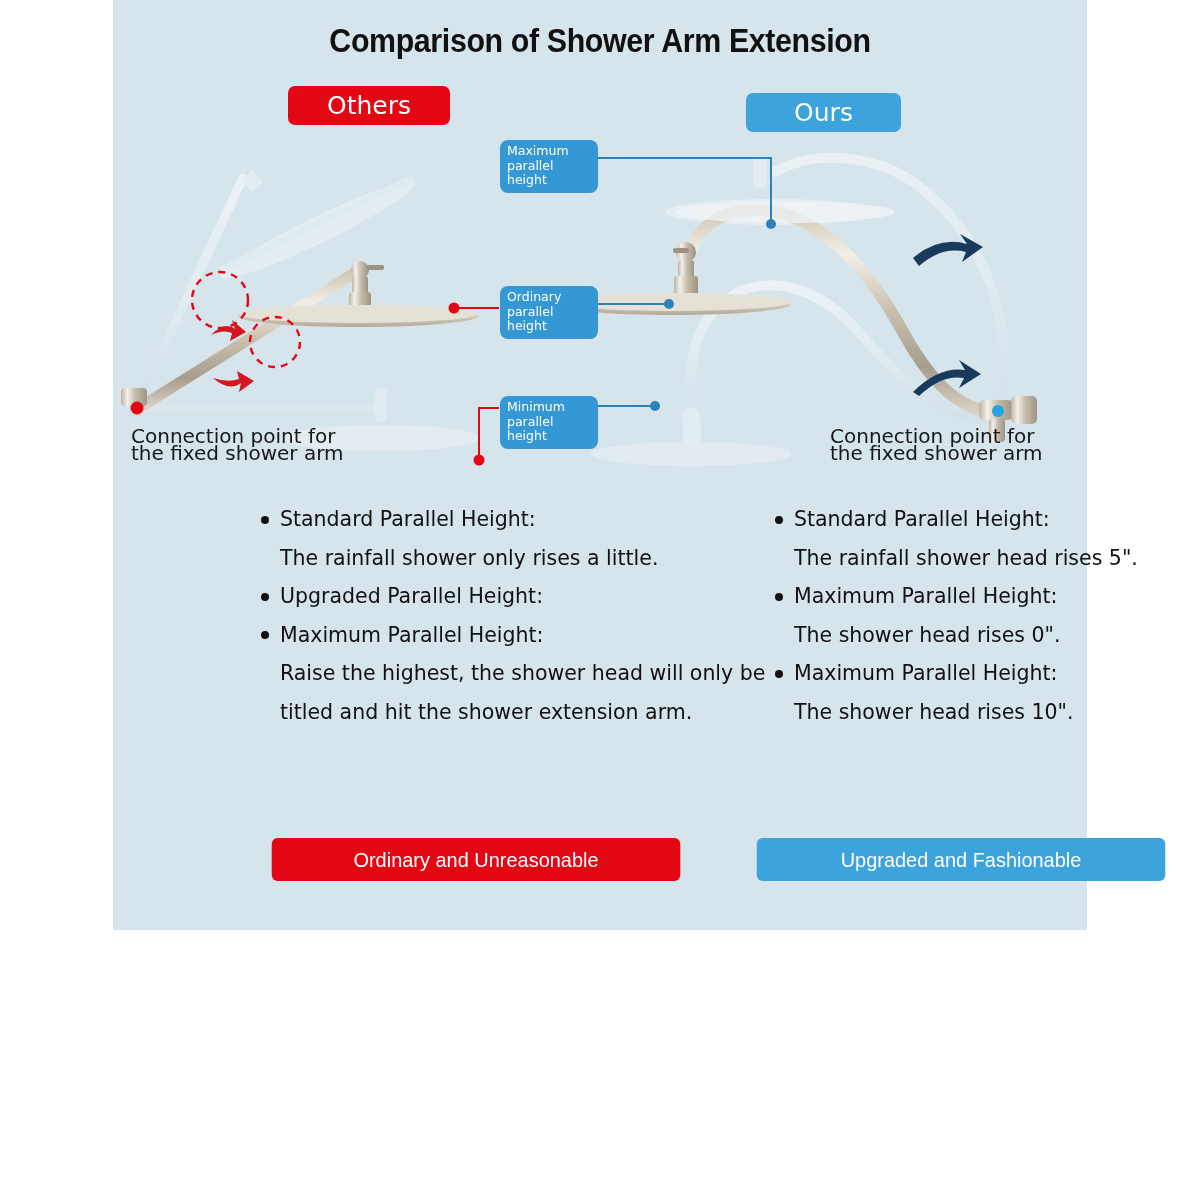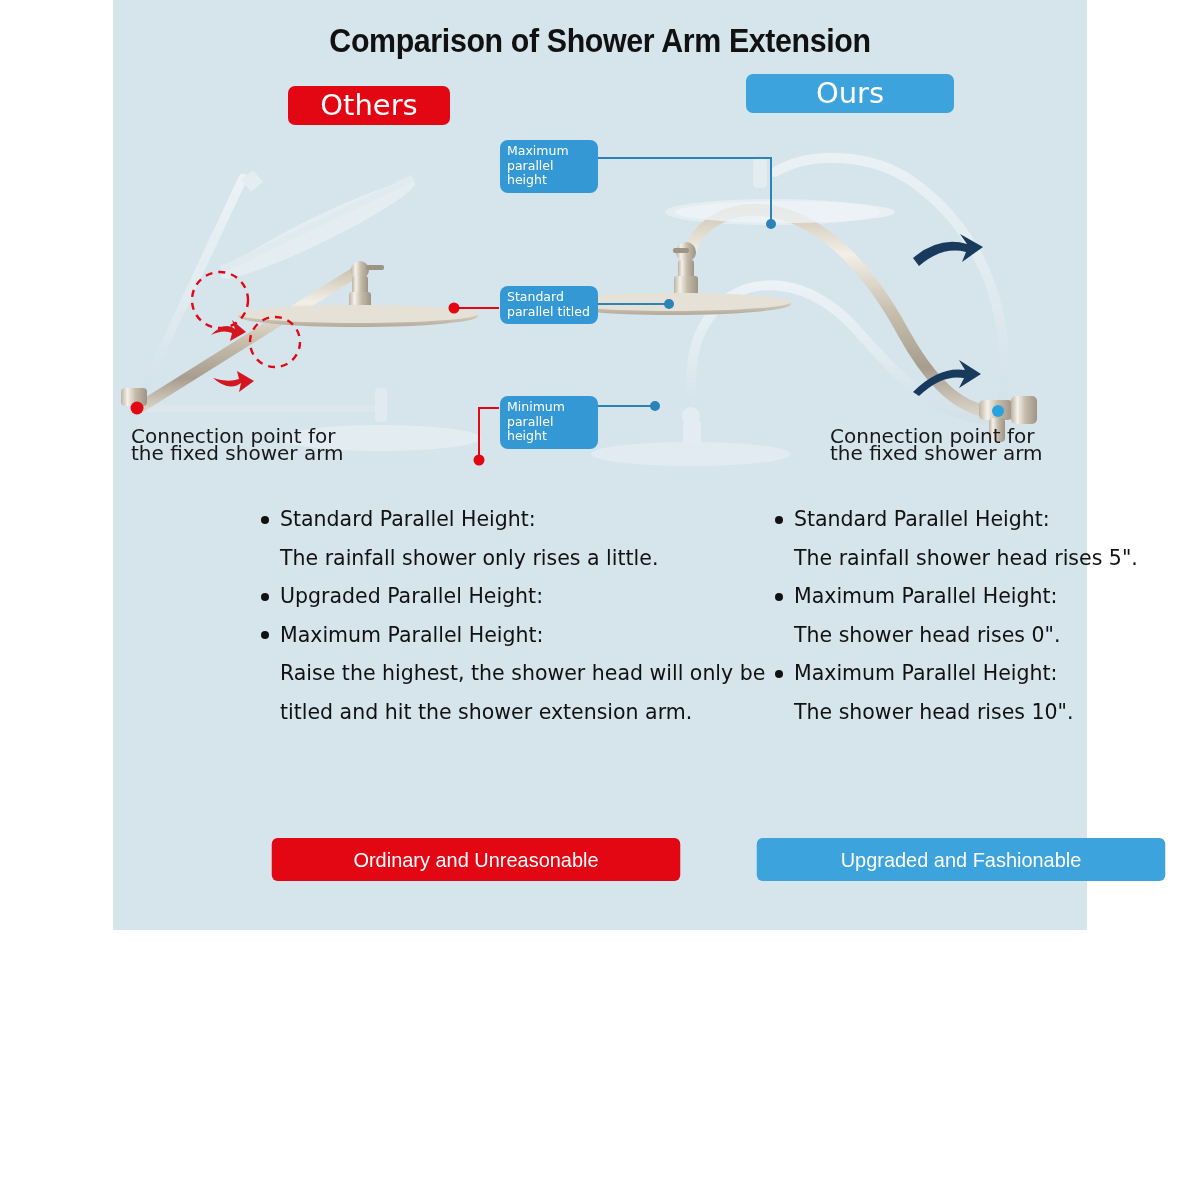--- a/index.html
+++ b/index.html
@@ -5,23 +5,23 @@
   html,body{margin:0;padding:0;background:#ffffff;}
   body{width:1200px;height:1200px;font-family:"DejaVu Sans",sans-serif;overflow:hidden;}
 
   #card{position:absolute;left:113px;top:0;width:974px;height:930px;background:#d6e4ec;}
 
   #title{position:absolute;left:0;top:22px;width:974px;text-align:center;
     font-family:"Liberation Sans",sans-serif;font-weight:bold;font-size:33px;
     letter-spacing:-0.4px;color:#111111;transform:scaleX(0.92);transform-origin:center top;}
 
   .badge{position:absolute;border-radius:7px;color:#ffffff;text-align:center;
-    font-family:"DejaVu Sans",sans-serif;font-size:29px;line-height:39px;height:39px;}
+    font-family:"DejaVu Sans",sans-serif;font-size:25px;line-height:39px;height:39px;}
   #badge-others{left:175px;top:86px;width:162px;background:#e30613;}
-  #badge-ours{left:633px;top:74px;width:208px;background:#3ca3dc;}
+  #badge-ours{left:633px;top:93px;width:155px;background:#3ca3dc;}
 
   
   #stage{position:absolute;left:0;top:120px;width:974px;height:360px;}
   #stage svg{position:absolute;left:0;top:0;}
 
   
   .callout{position:absolute;background:#3498d4;color:#ffffff;border-radius:8px;
     padding:4px 7px 5px 7px;font-size:12.5px;line-height:14.5px;width:84px;
     font-family:"DejaVu Sans",sans-serif;}
   #callout-max{left:387px;top:20px;}
@@ -180,21 +180,21 @@
 
         <path d="M386 288 H 366 V 336" stroke="#e30613" stroke-width="2" fill="none"></path>
         <circle cx="366" cy="340" r="5.5" fill="#e30613"></circle>
 
         <path d="M478 286 H 538" stroke="#2b83b8" stroke-width="2" fill="none"></path>
         <circle cx="542" cy="286" r="5" fill="#2b83b8"></circle>
       </g>
     </svg>
 
     <div class="callout" id="callout-max">Maximum parallel height</div>
-    <div class="callout" id="callout-std">Standard parallel titled</div>
+    <div class="callout" id="callout-std">Ordinary parallel height</div>
     <div class="callout" id="callout-min">Minimum parallel height</div>
 
     <div class="conn-cap" id="conn-left">
       <div>Connection point for</div>
       <div>the fixed shower arm</div>
     </div>
     <div class="conn-cap" id="conn-right">
       <div>Connection point for</div>
       <div>the fixed shower arm</div>
     </div>

